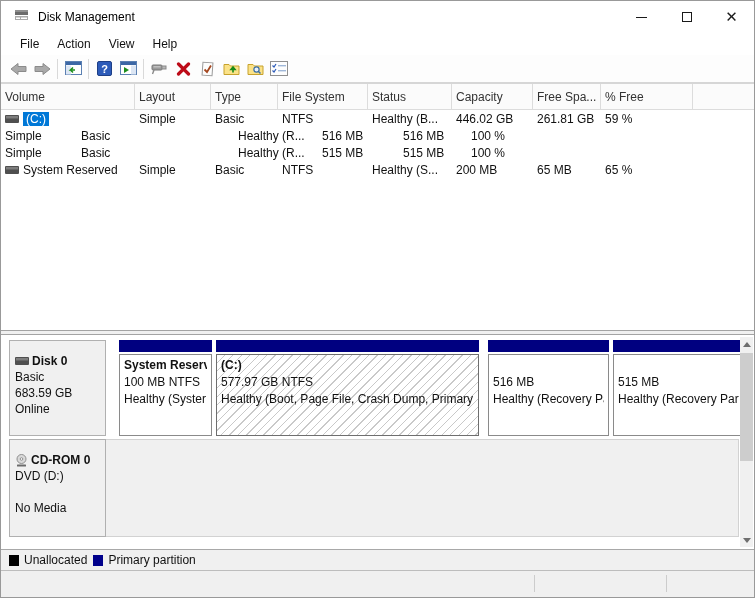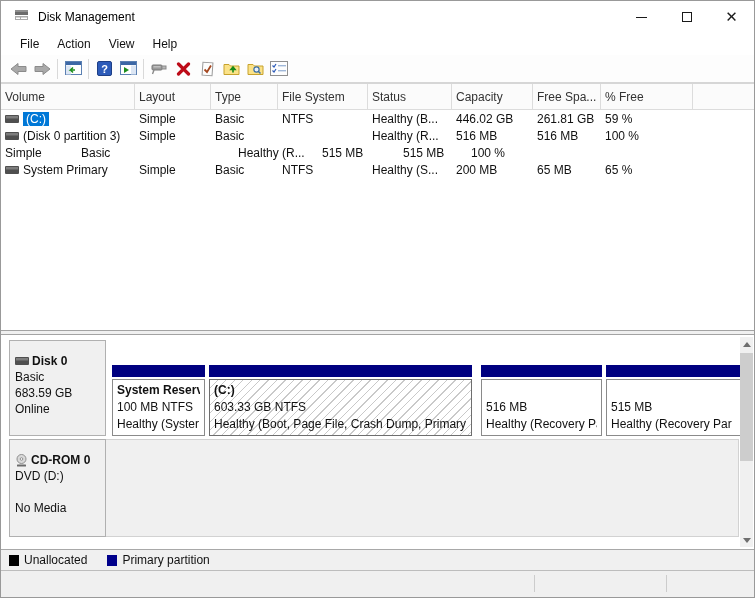--- a/index.html
+++ b/index.html
@@ -40,41 +40,41 @@
   .splitter { flex:0 0 5px; background:#f0f0f0; border-top:1px solid #a3a3a3; border-bottom:1px solid #a3a3a3; }
 
   
   .graphical { flex:0 0 214px; background:#ffffff; position:relative; overflow:hidden; }
   .disk-row { position:absolute; left:8px; display:flex; }
   .disk0-row { top:5px; height:96px; }
   .cdrom-row { top:104px; height:98px; }
   .disk-label { width:97px; flex:0 0 auto; background:#f0f0f0; border:1px solid #b0b0b0; padding:12px 4px 0 5px; font-size:12px; color:#111; line-height:16px; }
   .disk-title { font-weight:bold; display:flex; align-items:center; gap:3px; white-space:nowrap; overflow:hidden; }
   .disk-line { white-space:nowrap; overflow:hidden; }
-  .partitions { display:flex; margin-left:6px;align-items:flex-end; }
+  .partitions { display:flex; margin-left:13px; }
   .part { display:flex; flex-direction:column; flex:0 0 auto; }
   .p0{width:93px}.p1{width:263px;margin-left:4px}.p2{width:121px;margin-left:9px}.p3{width:135px;margin-left:4px}
   .part-bar { height:12px; background:#000080; }
   .part-box { flex:1; margin-top:2px; border:1px solid #8a8a8a; background:#ffffff; padding:2px 4px; overflow:hidden; font-size:12px; color:#111; line-height:17px; }
   .part-box.hatch { background-image:repeating-linear-gradient(135deg, #ffffff 0px, #ffffff 5px, #c9c9c9 5px, #c9c9c9 6px); border:1px solid #6e6e6e; }
   .part-line { white-space:nowrap; overflow:hidden; min-height:17px; }
   .part-name { font-weight:bold; }
   .cd-empty { margin-left:0; width:633px; background:#f0f0f0; border:1px solid #d2d2d2; border-left:none; }
 
   
   .vscroll { position:absolute; top:2px; right:1px; bottom:2px; width:13px; background:#f0f0f0; display:flex; flex-direction:column; }
   .vs-arrow { height:14px; display:flex; align-items:center; justify-content:center; }
   .vs-thumb { margin-top:2px; height:108px; background:#cdcdcd; }
   .vs-fill { flex:1; }
   .tri-up { width:0; height:0; border-left:4px solid transparent; border-right:4px solid transparent; border-bottom:5px solid #6e6e6e; }
   .tri-down { width:0; height:0; border-left:4px solid transparent; border-right:4px solid transparent; border-top:5px solid #6e6e6e; }
 
   
   .legendbar { flex:0 0 22px; background:#f0f0f0; border-top:1px solid #a8a8a8; border-bottom:1px solid #bdbdbd; display:flex; align-items:center; padding-left:8px; font-size:12px; color:#111; }
-  .legend-item { display:flex; align-items:center; margin-right:20px; }
+  .legend-item { display:flex; align-items:center; margin-right:6px; }
   .legend-sq { width:10px; height:11px; display:inline-block; margin-right:5px; flex:0 0 auto; }
 
   
   .statusbar { flex:1; background:#f0f0f0; position:relative; }
   .sb-div { position:absolute; top:4px; bottom:5px; width:1px; background:#cccccc; }
   .sb-div1 { left:533px; }
   .sb-div2 { left:665px; }
 </style>
 </head>
 <body>
@@ -215,27 +215,20 @@
       <div class="lv-cell c1">Simple</div>
       <div class="lv-cell c2">Basic</div>
       <div class="lv-cell c3">NTFS</div>
       <div class="lv-cell c4">Healthy (B...</div>
       <div class="lv-cell c5">446.02 GB</div>
       <div class="lv-cell c6">261.81 GB</div>
       <div class="lv-cell c7">59 %</div>
     </div>
 
     <div class="lv-row">
-      <div class="lv-cell c0">
-        <svg width="14" height="8" viewBox="0 0 14 8">
-            <rect x="0" y="0" width="14" height="8" rx="1" fill="#4f4f4f"></rect>
-            <rect x="1" y="1" width="12" height="2.5" fill="#7d7d7d"></rect>
-          </svg>
-        <span class="vol-name">(Disk 0 partition 3)</span>
-      </div>
       <div class="lv-cell c1">Simple</div>
       <div class="lv-cell c2">Basic</div>
       <div class="lv-cell c3"></div>
       <div class="lv-cell c4">Healthy (R...</div>
       <div class="lv-cell c5">516 MB</div>
       <div class="lv-cell c6">516 MB</div>
       <div class="lv-cell c7">100 %</div>
     </div>
 
     <div class="lv-row">
@@ -247,21 +240,21 @@
       <div class="lv-cell c6">515 MB</div>
       <div class="lv-cell c7">100 %</div>
     </div>
 
     <div class="lv-row">
       <div class="lv-cell c0">
         <svg width="14" height="8" viewBox="0 0 14 8">
             <rect x="0" y="0" width="14" height="8" rx="1" fill="#4f4f4f"></rect>
             <rect x="1" y="1" width="12" height="2.5" fill="#7d7d7d"></rect>
           </svg>
-        <span class="vol-name">System Primary</span>
+        <span class="vol-name">System Reserved</span>
       </div>
       <div class="lv-cell c1">Simple</div>
       <div class="lv-cell c2">Basic</div>
       <div class="lv-cell c3">NTFS</div>
       <div class="lv-cell c4">Healthy (S...</div>
       <div class="lv-cell c5">200 MB</div>
       <div class="lv-cell c6">65 MB</div>
       <div class="lv-cell c7">65 %</div>
     </div>
   </div>
@@ -289,21 +282,21 @@
           <div class="part-box">
             <div class="part-line part-name">System Reserv</div>
             <div class="part-line">100 MB NTFS</div>
             <div class="part-line">Healthy (Syster</div>
           </div>
         </div>
         <div class="part p1">
           <div class="part-bar"></div>
           <div class="part-box hatch">
             <div class="part-line part-name">(C:)</div>
-            <div class="part-line">603.33 GB NTFS</div>
+            <div class="part-line">577.97 GB NTFS</div>
             <div class="part-line">Healthy (Boot, Page File, Crash Dump, Primary P</div>
           </div>
         </div>
         <div class="part p2">
           <div class="part-bar"></div>
           <div class="part-box">
             <div class="part-line part-name"></div>
             <div class="part-line">516 MB</div>
             <div class="part-line">Healthy (Recovery Pa</div>
           </div>

